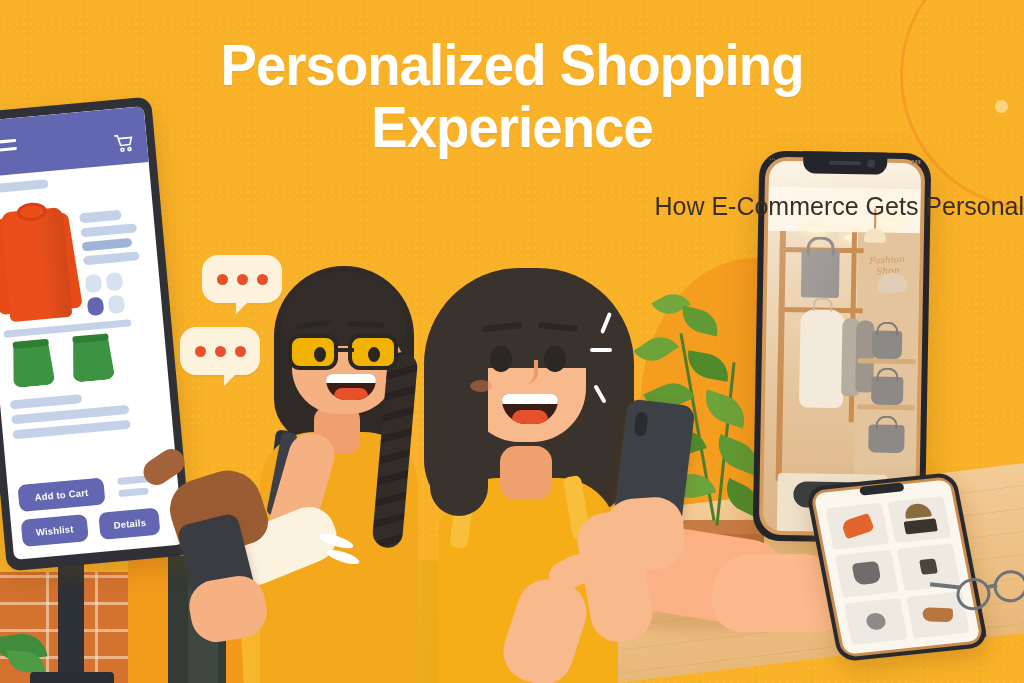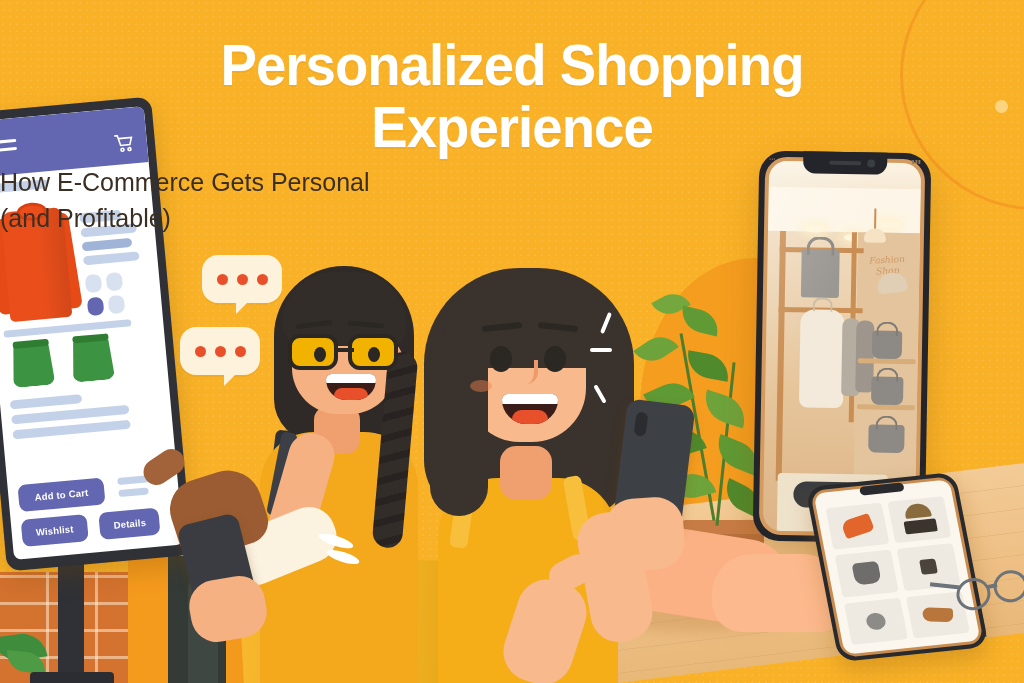--- a/index.html
+++ b/index.html
@@ -264,21 +264,21 @@
   .deskhand{position:absolute;left:600px;top:520px;width:230px;height:163px;}
   .dh-arm{position:absolute;left:-40px;top:8px;width:230px;height:86px;background:#fbb183;
     border-radius:48px;transform:rotate(9deg);}
   .dh-palm{position:absolute;left:112px;top:34px;width:136px;height:78px;background:#fcb98d;border-radius:40px 46px 30px 30px;}
   .dh-fing{position:absolute;background:#fcb98d;border-radius:16px;}
 
   
   .title{position:absolute;left:0;right:0;top:34px;text-align:center;color:#fff;
     font-family:"Liberation Sans",sans-serif;font-weight:700;font-size:58px;line-height:62px;
     letter-spacing:-1px;transform:scaleX(.94);text-shadow:0 2px 0 rgba(180,110,10,.10);}
-  .subtitle{position:absolute;left:0;right:0;top:164px;text-align:left;color:#3b2f23;
+  .subtitle{position:absolute;left:0;right:0;top:188px;text-align:right;color:#3b2f23;
     font-family:"Liberation Sans",sans-serif;font-weight:400;font-size:25px;line-height:36px;}
 </style>
 </head>
 <body>
 
 <div class="stage">
 
   <div class="bg-grain"></div>
   <div class="deco-ring" style="left:900px;top:-60px;width:270px;height:270px;"></div>
   <div class="deco-dot" style="left:995px;top:100px;width:13px;height:13px;"></div>
@@ -559,16 +559,15 @@
       <span class="bdot"></span>
       <span class="bdot"></span>
   </div>
 
   <div class="title">
     <div>Personalized Shopping</div>
     <div>Experience</div>
   </div>
   <div class="subtitle">
     <div>How E-Commerce Gets Personal</div>
-    <div>(and Profitable)</div>
   </div>
 
 </div>
 
 </body></html>

